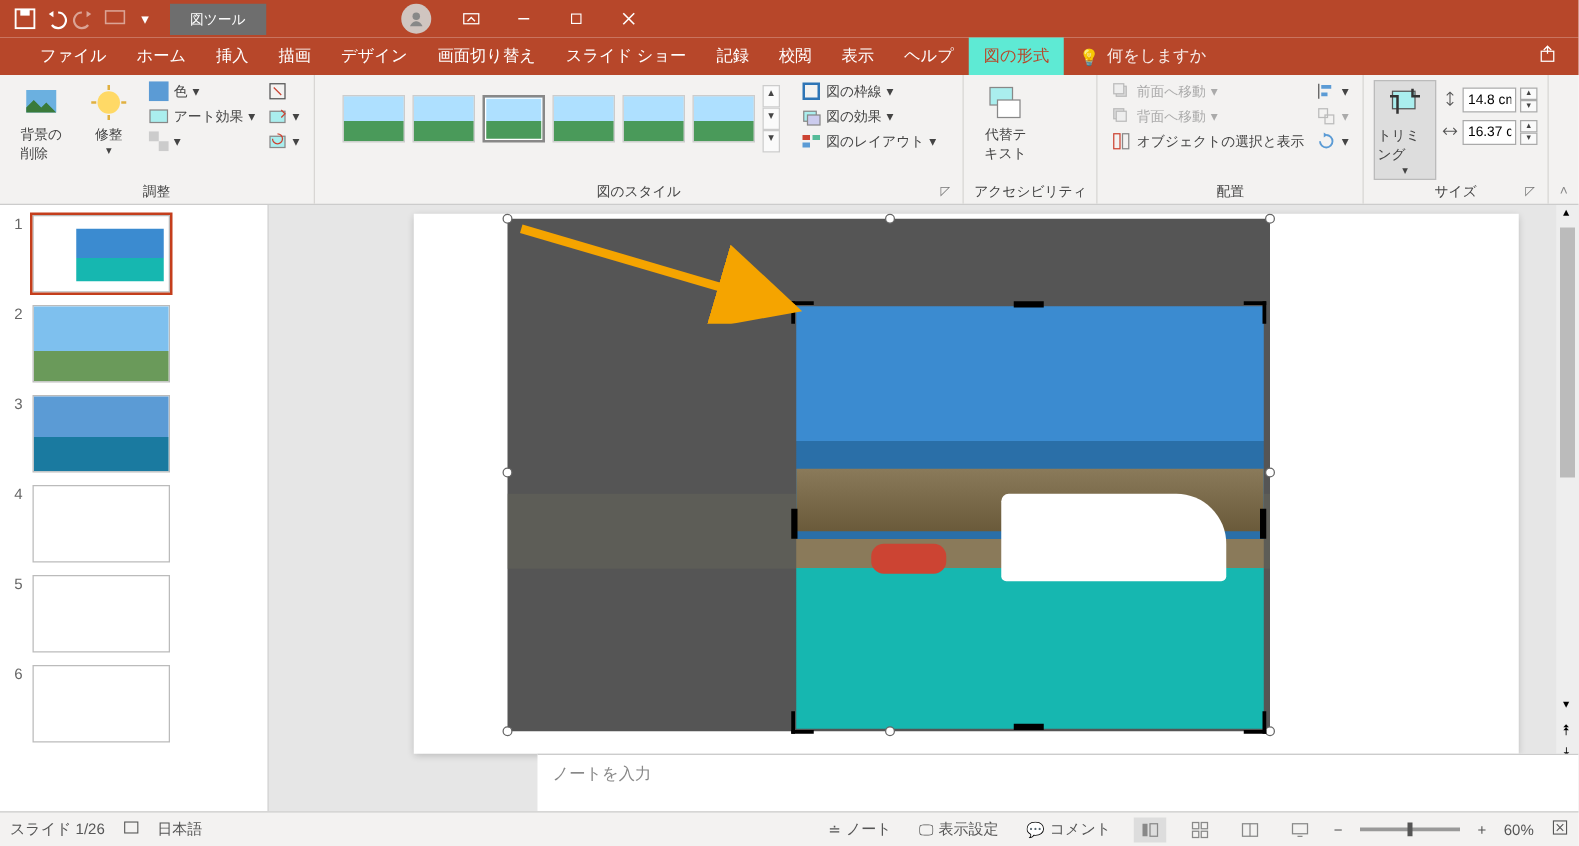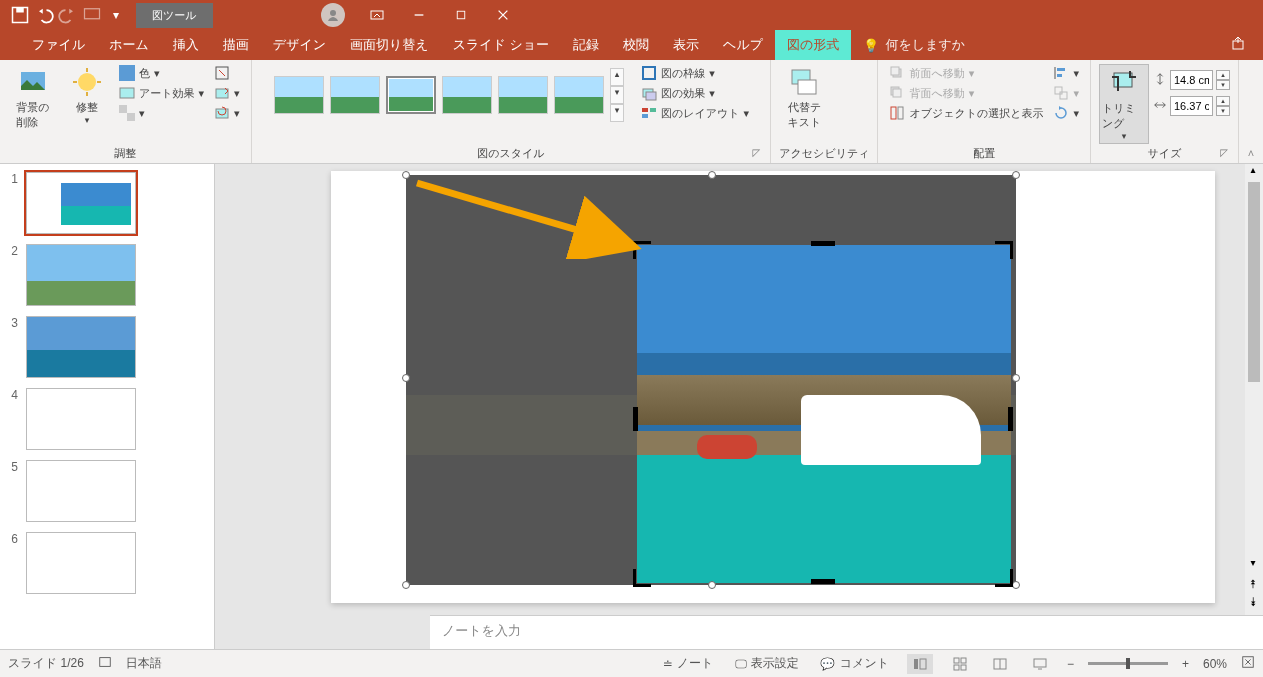--- a/index.html
+++ b/index.html
@@ -45,21 +45,21 @@
 .slidethumb .mini { width:110px; height:62px; background:#fff; border:1px solid #bbb; cursor:pointer; overflow:hidden; position:relative; }
 .slidethumb .mini.sel { outline:2px solid #C43E1C; }
 .canvas-area { flex:1; position:relative; overflow:hidden; }
 .slide { position:absolute; left:116px; top:7px; width:884px; height:432px; background:#fff; box-shadow:0 2px 6px rgba(0,0,0,.2); }
 .cropdark { position:absolute; left:75px; top:4px; width:610px; height:410px; background:#555; }
 .cropimg { position:absolute; left:306px; top:74px; width:374px; height:338px; background:linear-gradient(180deg,#3b8bd0 0 32%,#2a6fa8 32% 55%,#8a7a5a 55% 62%,#16b7b0 62% 100%); overflow:hidden; }
 .boat { position:absolute; right:30px; top:150px; width:180px; height:70px; background:#fff; border-radius:6px 40px 4px 4px; }
 .handle { position:absolute; width:8px; height:8px; background:#fff; border:1px solid #666; border-radius:50%; }
 .crophandle { position:absolute; width:18px; height:18px; border:3px solid #000; }
 .arrow { position:absolute; left:82px; top:8px; width:240px; height:80px; pointer-events:none; }
-.notes { position:absolute; left:215px; right:0; bottom:0; height:34px; background:#fff; border-top:1px solid #ccc; padding:6px 12px; color:#888; font-size:13px; }
+.notes { position:absolute; left:215px; right:0; bottom:0; height:46px; background:#fff; border-top:1px solid #ccc; padding:6px 12px; color:#888; font-size:13px; }
 .statusbar { position:absolute; bottom:0; left:0; right:0; height:28px; background:#F3F2F1; border-top:1px solid #ccc; display:flex; align-items:center; font-size:12px; color:#555; padding:0 8px; gap:14px; }
 .statusbar .spacer { flex:1; }
 .statusbar .btn { cursor:pointer; display:flex; align-items:center; gap:4px; padding:2px 4px; }
 .statusbar .viewbtn { width:26px; height:20px; display:flex; align-items:center; justify-content:center; cursor:pointer; }
 .statusbar .viewbtn.active { background:#ddd; }
 .zoomslider { width:80px; height:3px; background:#999; position:relative; }
 .zoomslider .thumb { position:absolute; left:38px; top:-4px; width:4px; height:11px; background:#555; }
 svg.ico { width:100%; height:100%; }
 .vscroll { position:absolute; right:0; top:0; bottom:34px; width:18px; background:#eee; }
 .vscroll .sthumb { position:absolute; top:18px; left:3px; right:3px; height:200px; background:#bbb; }

